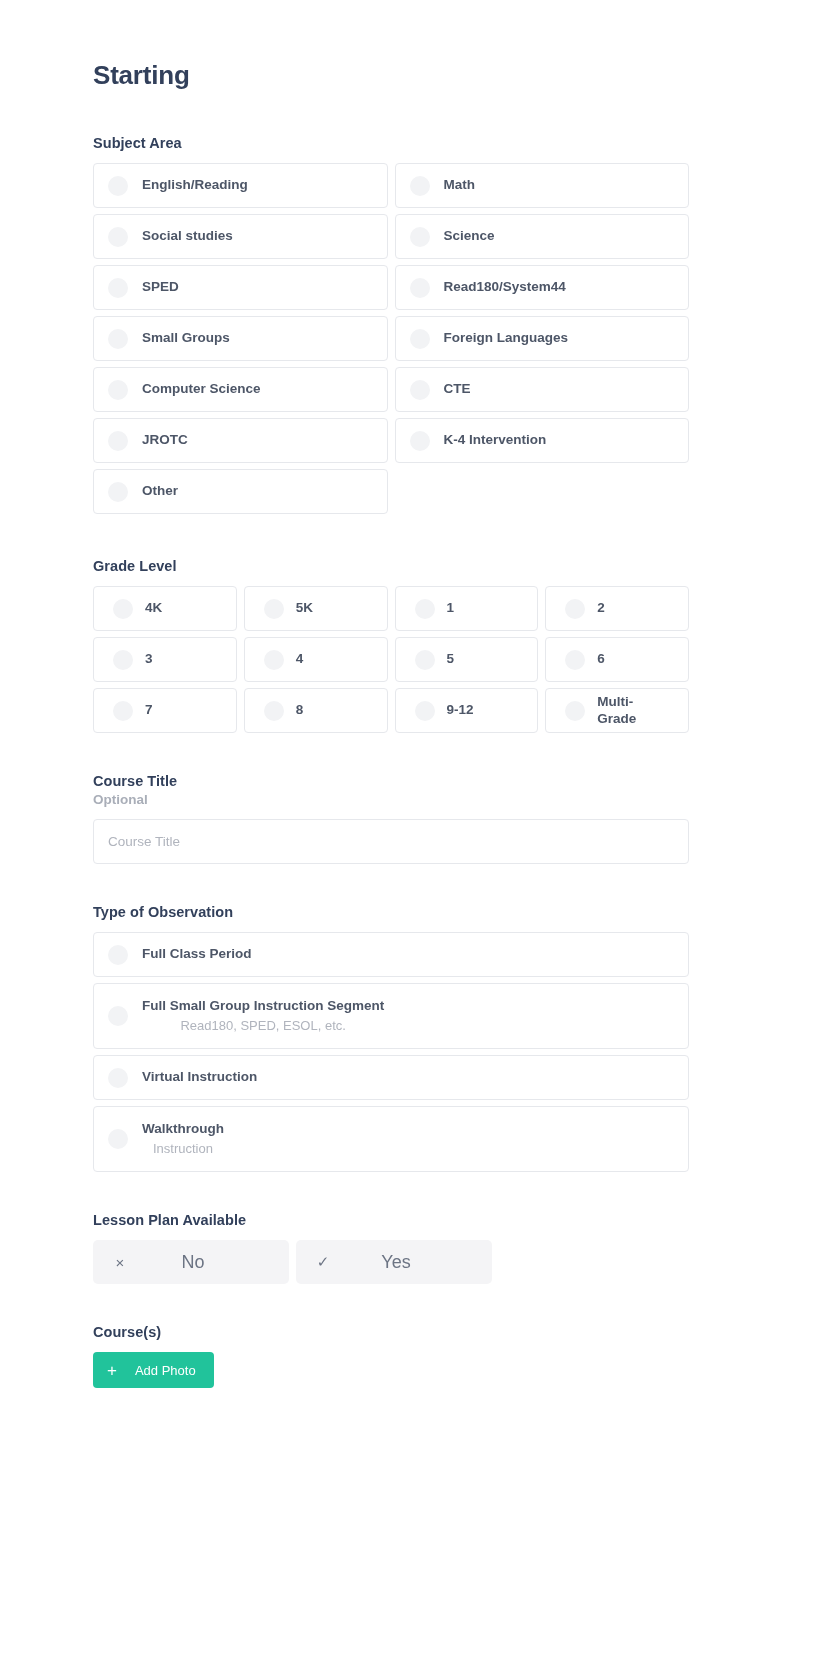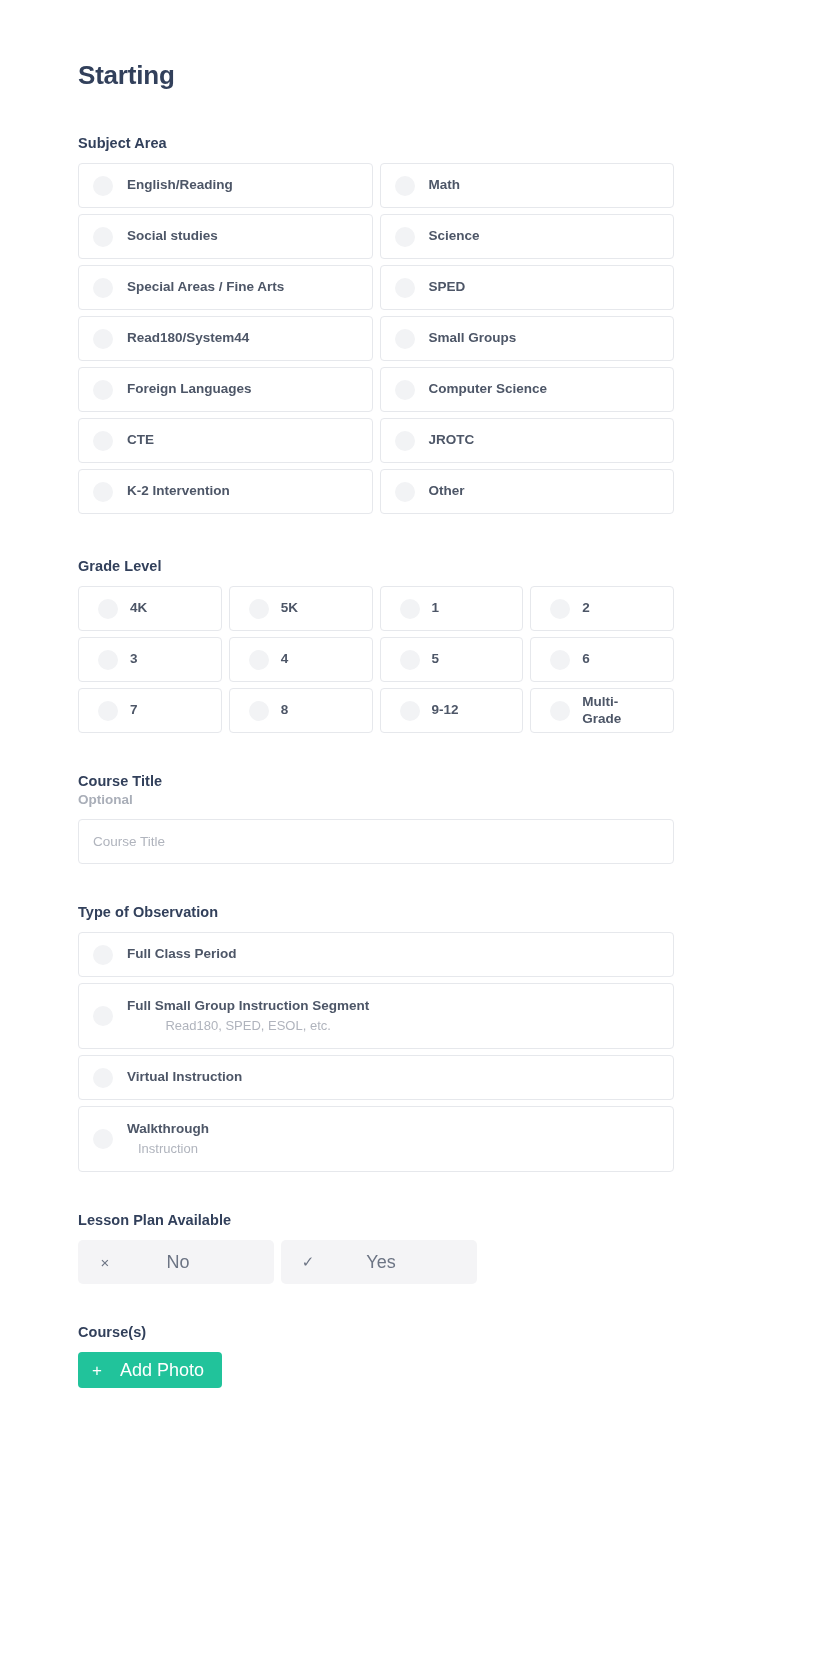--- a/index.html
+++ b/index.html
@@ -12,21 +12,21 @@
   }
   .page {
     width: 840px;
     height: 1680px;
     position: relative;
     padding: 0;
     overflow: hidden;
   }
   .wrap {
     position: absolute;
-    left: 78px;
+    left: 93px;
     top: 0;
     width: 596px;
   }
 
   
   .page-title {
     font-size: 26px;
     font-weight: bold;
     color: #32405b;
     letter-spacing: -0.2px;
@@ -172,21 +172,21 @@
   }
   .add-photo .plus {
     color: #ffffff;
     font-size: 17px;
     line-height: 1;
     margin-right: 18px;
     font-weight: 400;
   }
   .add-photo .ap-label {
     color: #ffffff;
-    font-size: 18px;
+    font-size: 13px;
   }
 
   .gap-lg { height: 44px; }
   .gap-md { height: 40px; }
 </style>
 </head>
 <body>
 
 <div class="page">
   <div class="wrap">
@@ -212,24 +212,20 @@
           <span class="radio"></span>
           <span class="opt-label">Social studies</span>
         </div>
         <div class="opt">
           <span class="radio"></span>
           <span class="opt-label">Science</span>
         </div>
 
         <div class="opt">
           <span class="radio"></span>
-          <span class="opt-label">Special Areas / Fine Arts</span>
-        </div>
-        <div class="opt">
-          <span class="radio"></span>
           <span class="opt-label">SPED</span>
         </div>
 
         <div class="opt">
           <span class="radio"></span>
           <span class="opt-label">Read180/System44</span>
         </div>
         <div class="opt">
           <span class="radio"></span>
           <span class="opt-label">Small Groups</span>
@@ -248,21 +244,21 @@
           <span class="radio"></span>
           <span class="opt-label">CTE</span>
         </div>
         <div class="opt">
           <span class="radio"></span>
           <span class="opt-label">JROTC</span>
         </div>
 
         <div class="opt">
           <span class="radio"></span>
-          <span class="opt-label">K-2 Intervention</span>
+          <span class="opt-label">K-4 Intervention</span>
         </div>
         <div class="opt">
           <span class="radio"></span>
           <span class="opt-label">Other</span>
         </div>
 
       </div>
     </div>
 
     <div class="gap-lg"></div>

